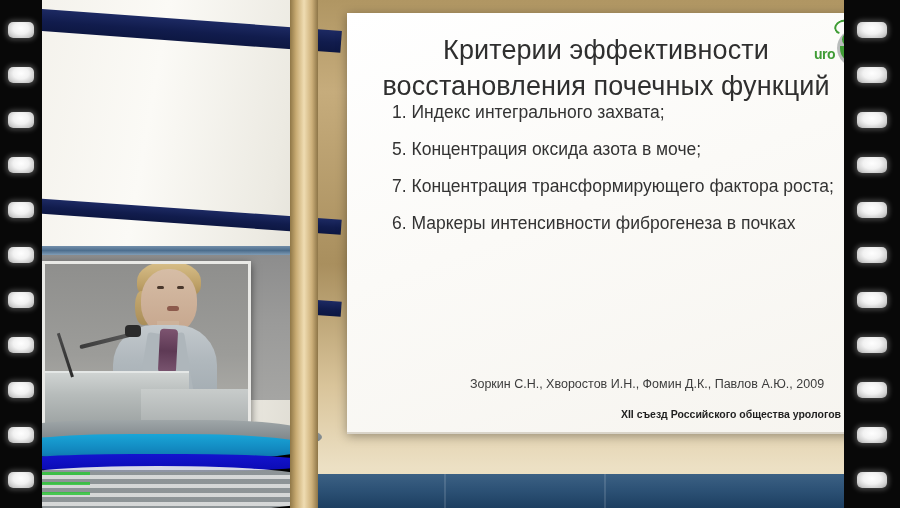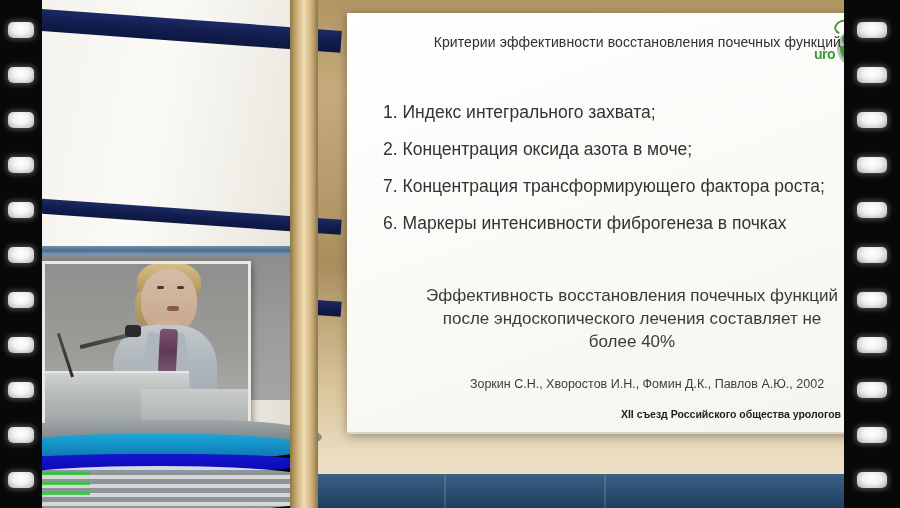--- a/index.html
+++ b/index.html
@@ -107,35 +107,35 @@
         background:linear-gradient(180deg,#b09663 0%,#c6ac7c 18%,#a98f5e 52%,#d9c49a 76%,#ece0c4 92%,#e9dcbd 100%);}
   .bluestrip{position:absolute;left:262px;bottom:0;width:540px;height:34px;
         background:linear-gradient(180deg,#3c6184 0%,#2d5276 45%,#1d3f61 100%);}
   .bluestrip .seam{position:absolute;top:0;width:2px;height:34px;background:rgba(255,255,255,.13);}
 
   
   #slide{position:absolute;left:305px;top:13px;width:547px;height:421px;
         background:linear-gradient(160deg,#ffffff 0%,#fbfaf7 45%,#f6f4ef 100%);
         box-shadow:0 2px 10px rgba(0,0,0,.35);z-index:20;overflow:hidden;}
 
-  .slide-title{position:absolute;left:24px;top:20px;width:470px;text-align:right;
-        font-size:14px;color:#2f2f2f;line-height:1.32;letter-spacing:.1px;}
+  .slide-title{position:absolute;left:24px;top:20px;width:470px;text-align:center;
+        font-size:27px;color:#2f2f2f;line-height:1.32;letter-spacing:.1px;}
 
   .logo{position:absolute;right:6px;top:6px;width:74px;height:56px;}
   .logo .uro{position:absolute;left:0;top:27px;font-size:14px;font-weight:bold;color:#3f9c35;letter-spacing:-.5px;}
   .logo .face{position:absolute;left:23px;top:10px;width:38px;height:38px;border-radius:50%;
         background:#b9bcbb;overflow:hidden;}
   .logo .smile{position:absolute;left:3px;top:17px;width:32px;height:18px;
         background:#3f9c35;border-radius:0 0 18px 18px;}
   .logo .eye{position:absolute;left:5px;top:4px;width:13px;height:13px;border-radius:50%;background:#3f9c35;}
   .logo .ant1,.logo .ant2{position:absolute;width:13px;height:10px;border:2px solid #3f9c35;
         border-radius:50%;border-bottom-color:transparent;border-right-color:transparent;}
   .logo .ant1{left:20px;top:1px;transform:rotate(-26deg);}
 
-  .bullets{position:absolute;left:36px;top:88px;width:480px;}
+  .bullets{position:absolute;left:45px;top:88px;width:480px;}
   .bullet{font-size:17.5px;color:#333333;line-height:1.26;margin-bottom:15px;}
 
   .highlight{position:absolute;left:70px;top:272px;width:430px;text-align:center;
         font-size:17px;color:#3a3a3a;line-height:1.35;}
 
   .citation{position:absolute;left:60px;top:364px;width:480px;text-align:center;
         font-size:12.5px;color:#3c3c3c;}
 
   .footer{position:absolute;right:16px;bottom:14px;font-size:10.5px;font-weight:bold;color:#1f1f1f;}
   .footer-rule{position:absolute;left:0;right:0;bottom:0;height:2px;background:#d9d4c9;}
@@ -206,28 +206,27 @@
           <span class="eye"></span>
           <span class="smile"></span>
         </span>
 
       </div>
 
       <div class="slide-title">Критерии эффективности восстановления почечных функций</div>
 
       <div class="bullets">
         <div class="bullet">1. Индекс интегрального захвата;</div>
-        <div class="bullet">2. Концентрация оксида азота в моче;</div>
+        <div class="bullet">5. Концентрация оксида азота в моче;</div>
         <div class="bullet">7. Концентрация трансформирующего фактора роста;</div>
         <div class="bullet">6. Маркеры интенсивности фиброгенеза в почках</div>
       </div>
 
-      <div class="highlight">Эффективность восстановления почечных функций после эндоскопического лечения составляет не более 40%</div>
-
-      <div class="citation">Зоркин С.Н., Хворостов И.Н., Фомин Д.К., Павлов А.Ю., 2002</div>
+
+      <div class="citation">Зоркин С.Н., Хворостов И.Н., Фомин Д.К., Павлов А.Ю., 2009</div>
 
       <div class="footer">XII съезд Российского общества урологов © 2012</div>
       <div class="footer-rule"></div>
     </div>
 
   </div>
 
   <div class="filmstrip left">
       <span class="sprocket" style="top: 22px;"></span>
       <span class="sprocket" style="top: 67px;"></span>

